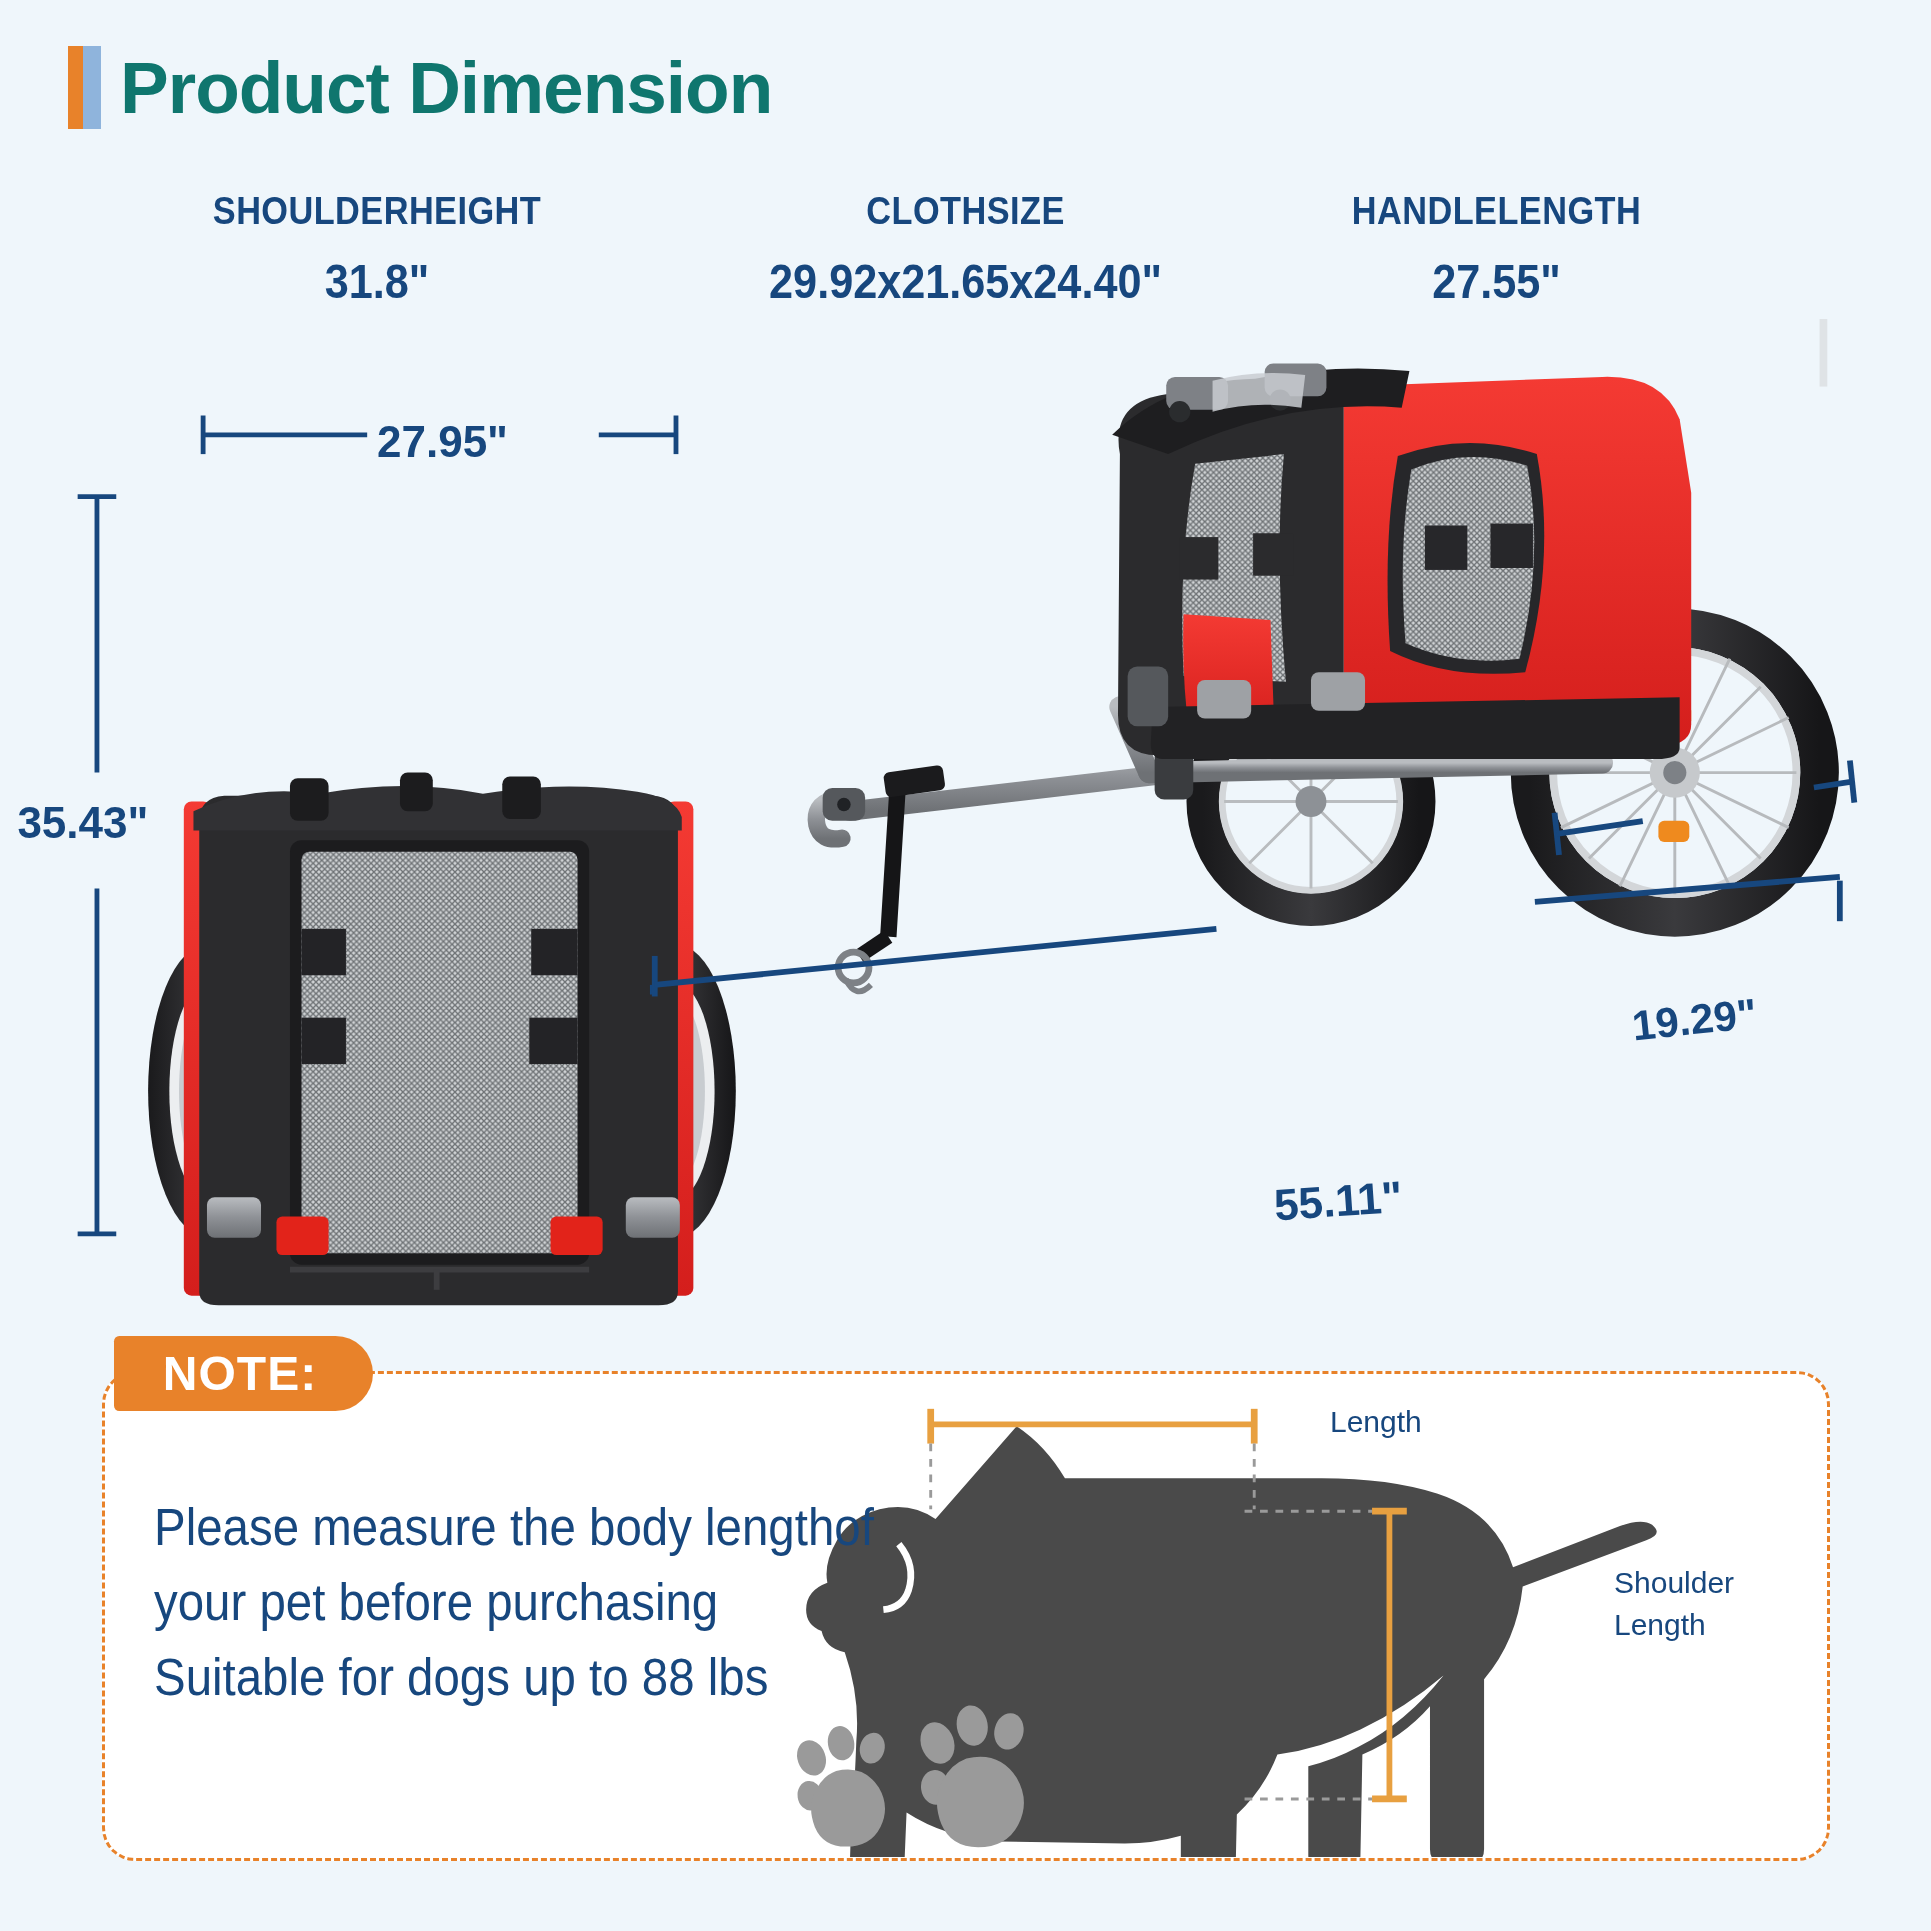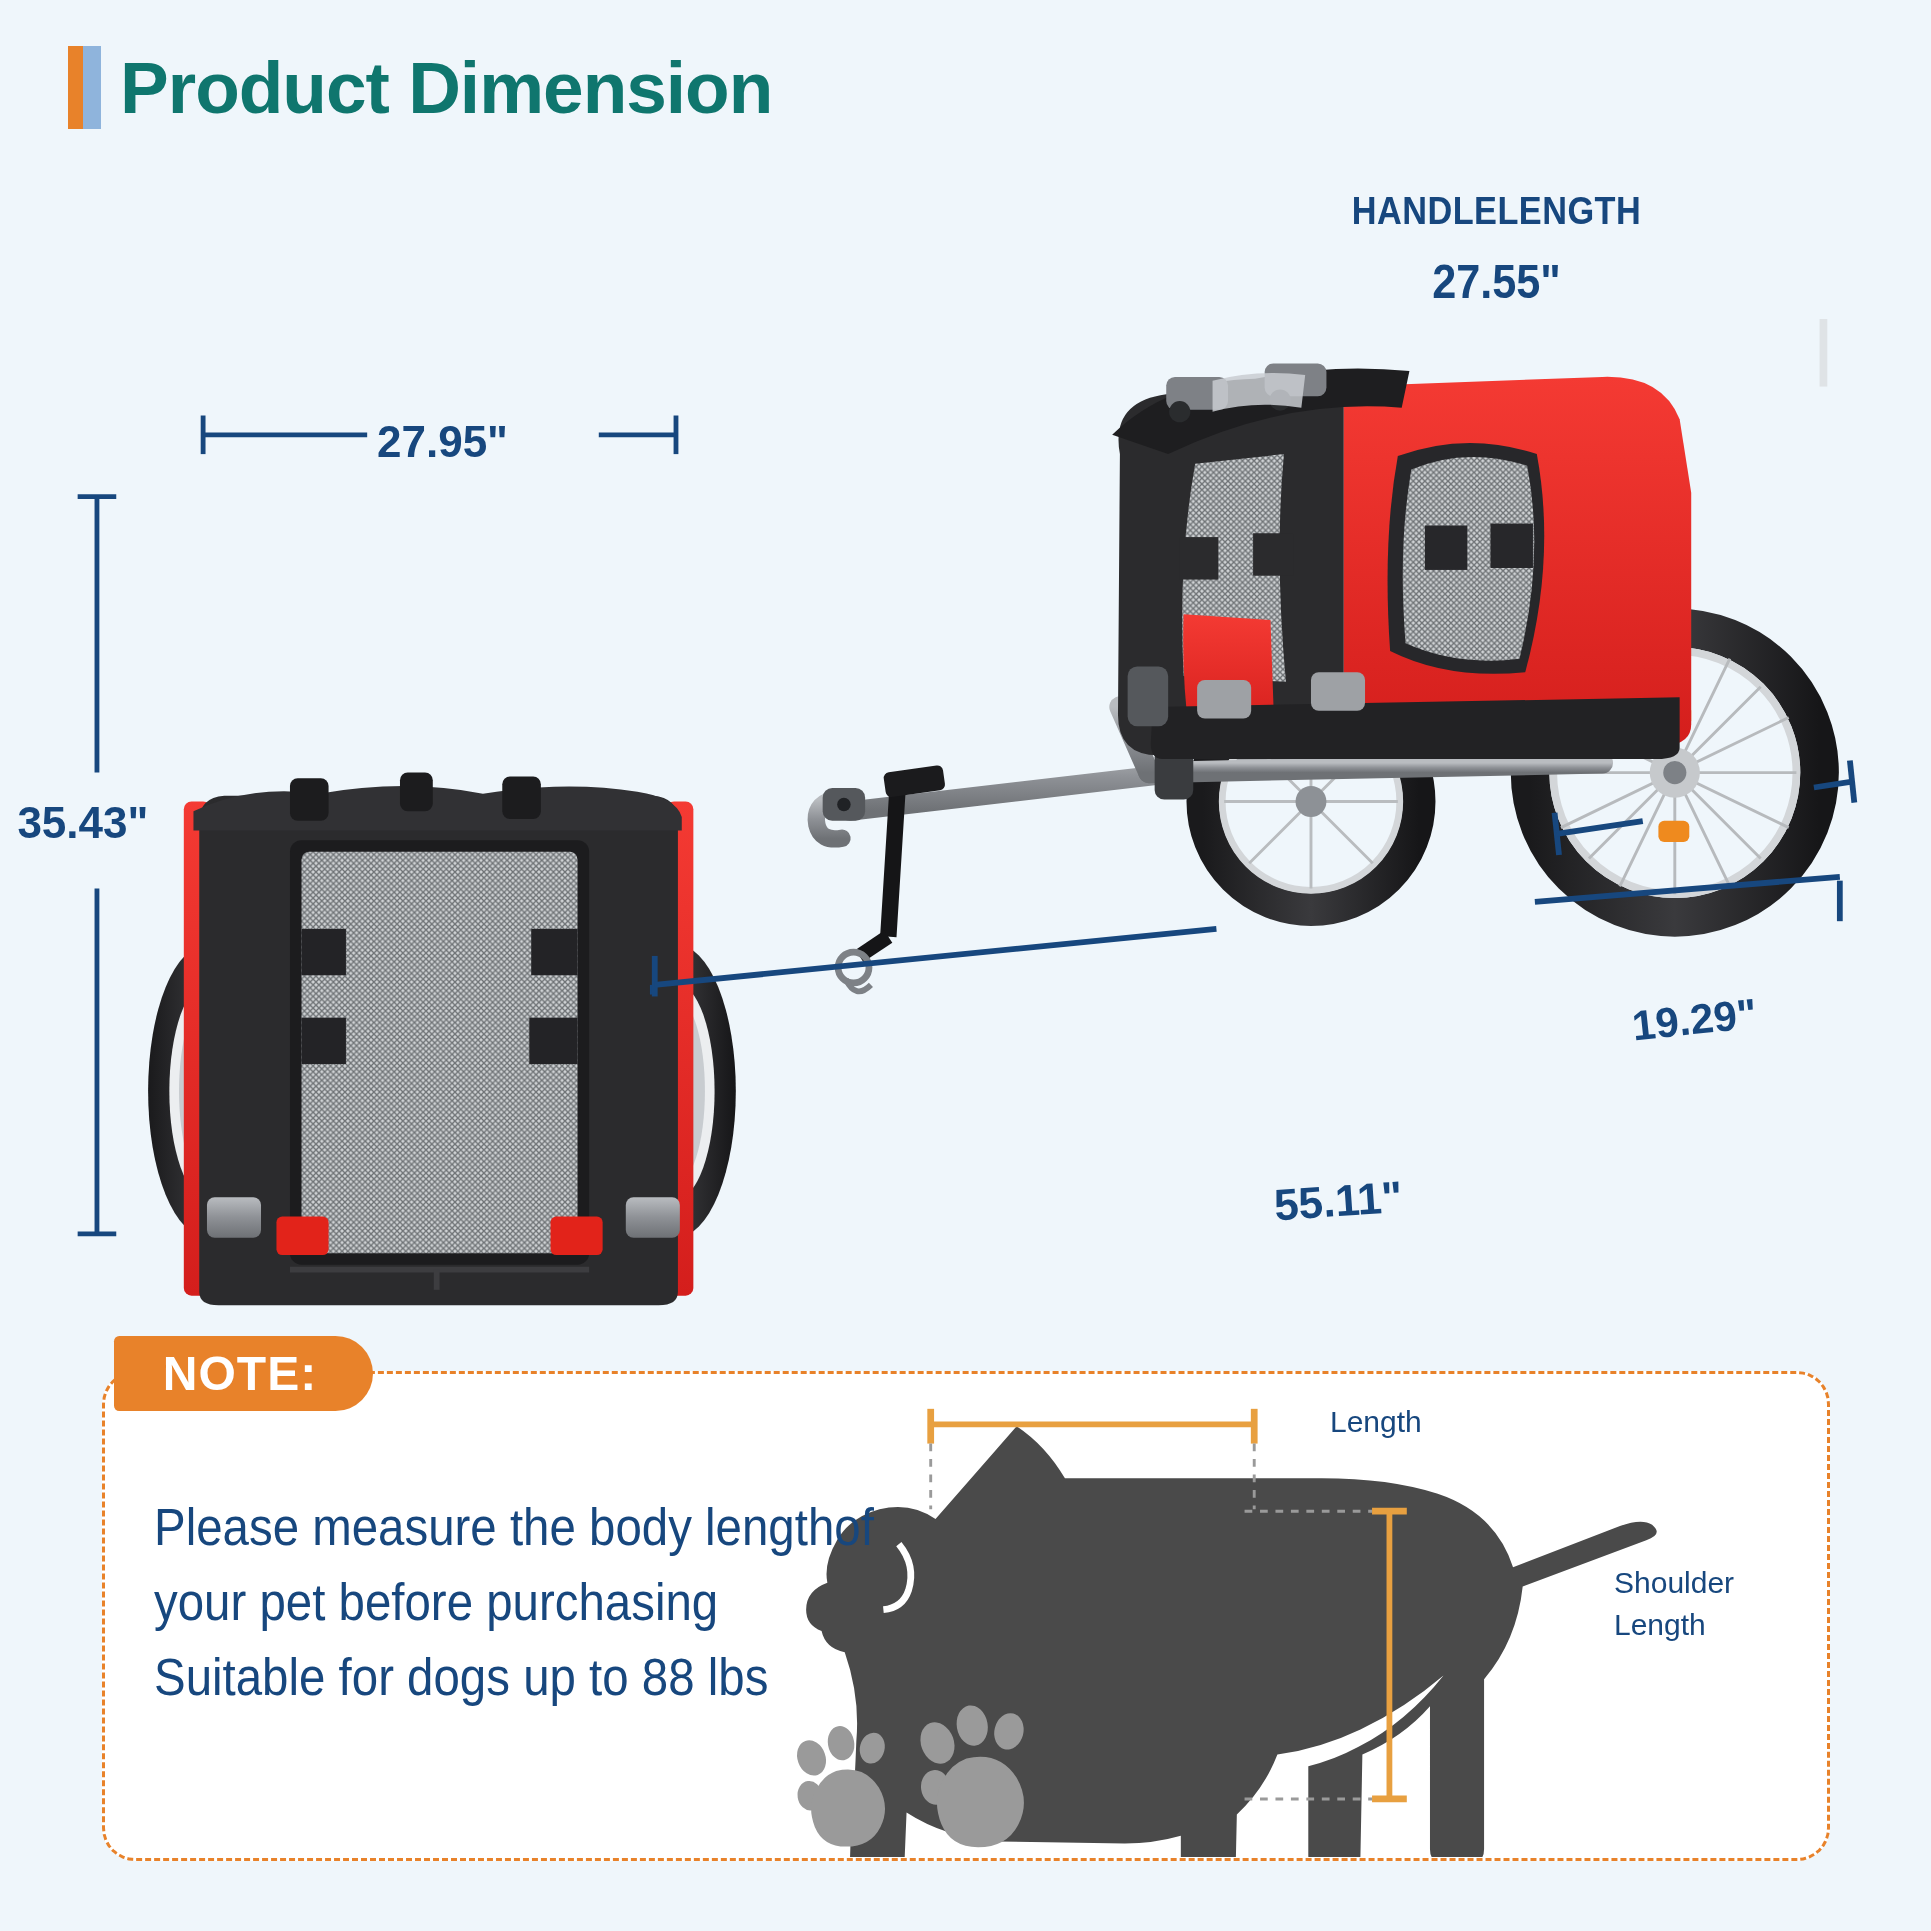--- a/index.html
+++ b/index.html
@@ -81,20 +81,28 @@
 
 <div class="page">
 
   <div class="title-row">
     <div class="title-bar-orange"></div>
     <div class="title-bar-blue"></div>
     <div class="title-text">Product Dimension</div>
   </div>
 
   <div class="spec-row">
+    <div class="spec" id="spec-0">
+      <div class="spec-label">SHOULDERHEIGHT</div>
+      <div class="spec-value">31.8"</div>
+    </div>
+    <div class="spec" id="spec-1">
+      <div class="spec-label">CLOTHSIZE</div>
+      <div class="spec-value">29.92x21.65x24.40"</div>
+    </div>
     <div class="spec" id="spec-2">
       <div class="spec-label">HANDLELENGTH</div>
       <div class="spec-value">27.55"</div>
     </div>
   </div>
 
   <div class="stage">
     <svg width="1931" height="994" viewBox="0 0 2000 1030" xmlns="http://www.w3.org/2000/svg">
       <defs>
         <pattern id="mesh" width="6" height="6" patternUnits="userSpaceOnUse">

